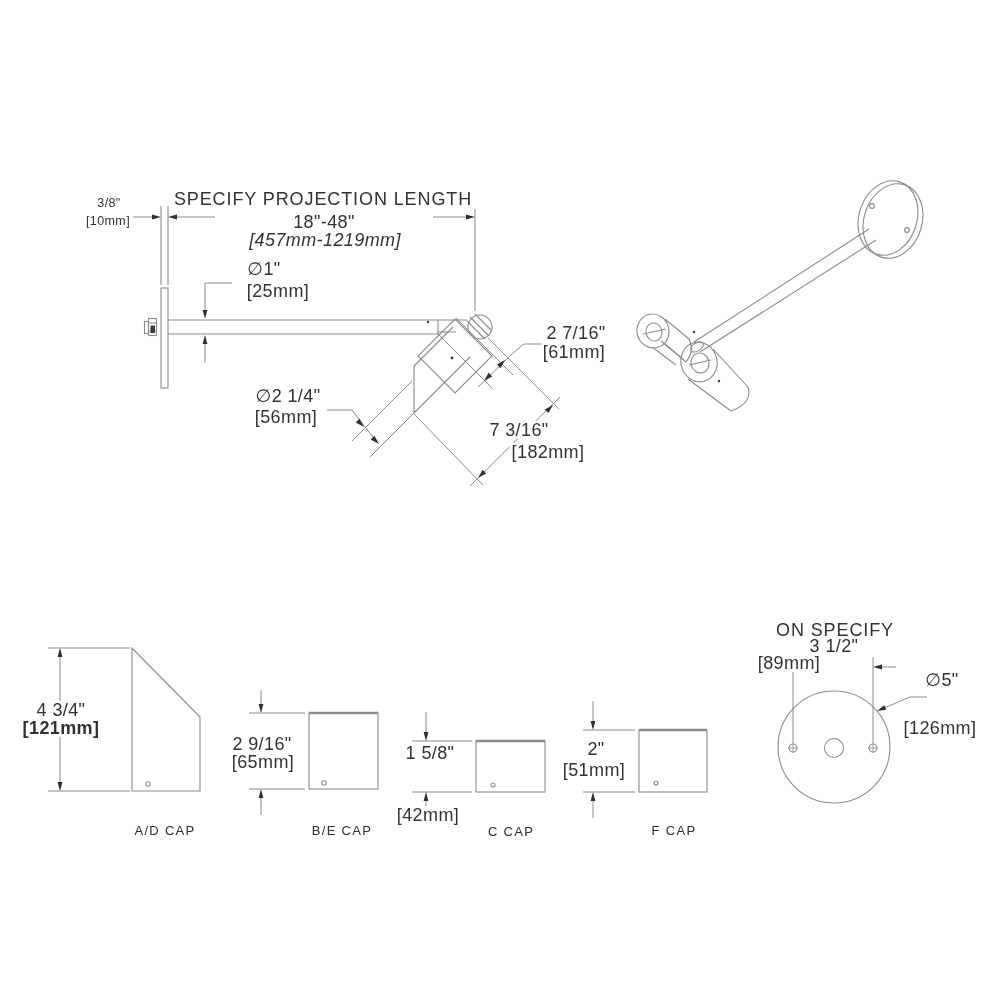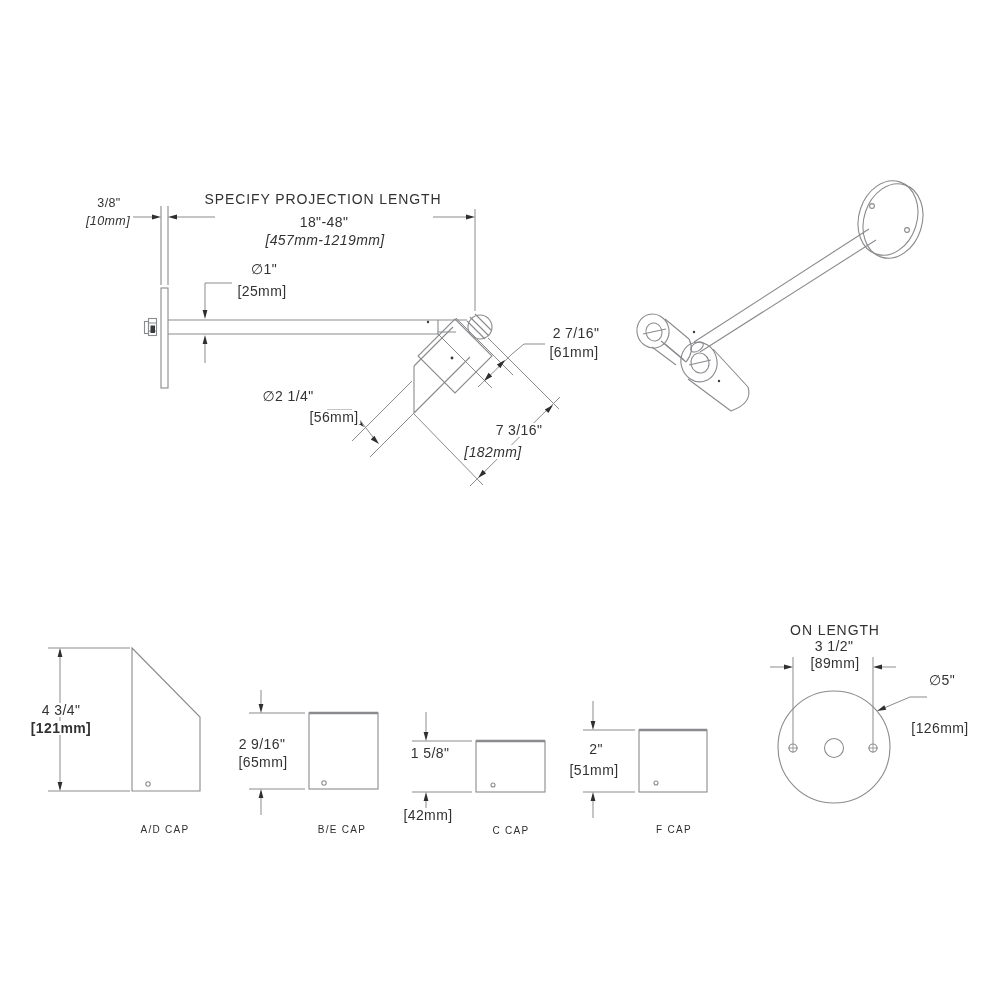--- a/index.html
+++ b/index.html
@@ -1,23 +1,23 @@
 <!DOCTYPE html>
 <html><head>
 <meta charset="utf-8">
 <style>
   html,body{margin:0;padding:0;background:#ffffff;}
   #canvas{position:relative;width:1000px;height:1000px;background:#ffffff;overflow:hidden;
           font-family:"Liberation Sans", sans-serif;}
   svg{position:absolute;left:0;top:0;}
   .txt{position:absolute;transform:translate(-50%,-50%);white-space:nowrap;
        color:#323234;background:#ffffff;padding:0 2px;letter-spacing:.4px;
-       font-size:14px;line-height:1;}
+       font-size:18px;line-height:1;}
   .small{font-size:12.5px;}
-  .caplabel{font-size:10px;letter-spacing:1.3px;color:#2e2e30;}
+  .caplabel{font-size:13px;letter-spacing:1.3px;color:#2e2e30;}
   .wide{letter-spacing:.9px;}
 </style>
 </head>
 <body>
 
 <div id="canvas">
 
   <svg width="1000" height="1000" viewBox="0 0 1000 1000">
 
     <g stroke="#8a8b8e" stroke-width="1.1" fill="none">
@@ -164,53 +164,53 @@
       </g>
     </g>
     <g fill="#2f2f31" stroke="none">
       <polygon points="793,667 784,664.6 784,669.4"></polygon>
       <polygon points="873,667 882,664.6 882,669.4"></polygon>
       <polygon points="877,711 886.3,709.8 884.3,705.2"></polygon>
     </g>
   </svg>
 
   <div class="txt small" style="left:109px;top:203px;">3/8"</div>
-  <div class="txt small" style="left:108px;top:221px;font-style:italic;">[10mm]</div>
+  <div class="txt small" style="left:108px;top:221px;">[10mm]</div>
 
   <div class="txt wide" style="left:323px;top:199px;">SPECIFY PROJECTION LENGTH</div>
   <div class="txt" style="left:324px;top:222px;">18"-48"</div>
   <div class="txt" style="left:325px;top:240px;font-style:italic;">[457mm-1219mm]</div>
 
   <div class="txt" style="left:264px;top:269px;">∅1"</div>
-  <div class="txt" style="left:262px;top:291px;">[25mm]</div>
+  <div class="txt" style="left:278px;top:291px;">[25mm]</div>
 
   <div class="txt" style="left:576px;top:333px;">2 7/16"</div>
   <div class="txt" style="left:574px;top:352px;">[61mm]</div>
 
   <div class="txt" style="left:288px;top:396px;">∅2 1/4"</div>
-  <div class="txt" style="left:286px;top:417px;margin-left:48px;">[56mm]</div>
+  <div class="txt" style="left:286px;top:417px;">[56mm]</div>
 
   <div class="txt" style="left:519px;top:430px;">7 3/16"</div>
-  <div class="txt" style="left:493px;top:452px;font-style:italic;">[182mm]</div>
+  <div class="txt" style="left:548px;top:452px;">[182mm]</div>
 
   <div class="txt" style="left:61px;top:710px;">4 3/4"</div>
   <div class="txt" style="left:61px;top:728px;font-weight:bold;">[121mm]</div>
   <div class="txt caplabel" style="left:165px;top:830px;">A/D CAP</div>
 
   <div class="txt" style="left:262px;top:744px;">2 9/16"</div>
   <div class="txt" style="left:263px;top:762px;">[65mm]</div>
   <div class="txt caplabel" style="left:342px;top:830px;">B/E CAP</div>
 
   <div class="txt" style="left:430px;top:753px;">1 5/8"</div>
   <div class="txt" style="left:428px;top:815px;">[42mm]</div>
   <div class="txt caplabel" style="left:511px;top:831px;">C CAP</div>
 
   <div class="txt" style="left:596px;top:749px;">2"</div>
   <div class="txt" style="left:594px;top:770px;">[51mm]</div>
   <div class="txt caplabel" style="left:674px;top:830px;">F CAP</div>
 
-  <div class="txt wide" style="left:835px;top:630px;">ON LENGTH</div>
+  <div class="txt wide" style="left:835px;top:630px;">ON SPECIFY</div>
   <div class="txt" style="left:834px;top:646px;">3 1/2"</div>
-  <div class="txt" style="left:835px;top:663px;text-align:right;">[89mm]</div>
+  <div class="txt" style="left:789px;top:663px;text-align:right;">[89mm]</div>
   <div class="txt" style="left:942px;top:680px;">∅5"</div>
   <div class="txt" style="left:940px;top:728px;">[126mm]</div>
 
 </div>
 
 </body></html>

